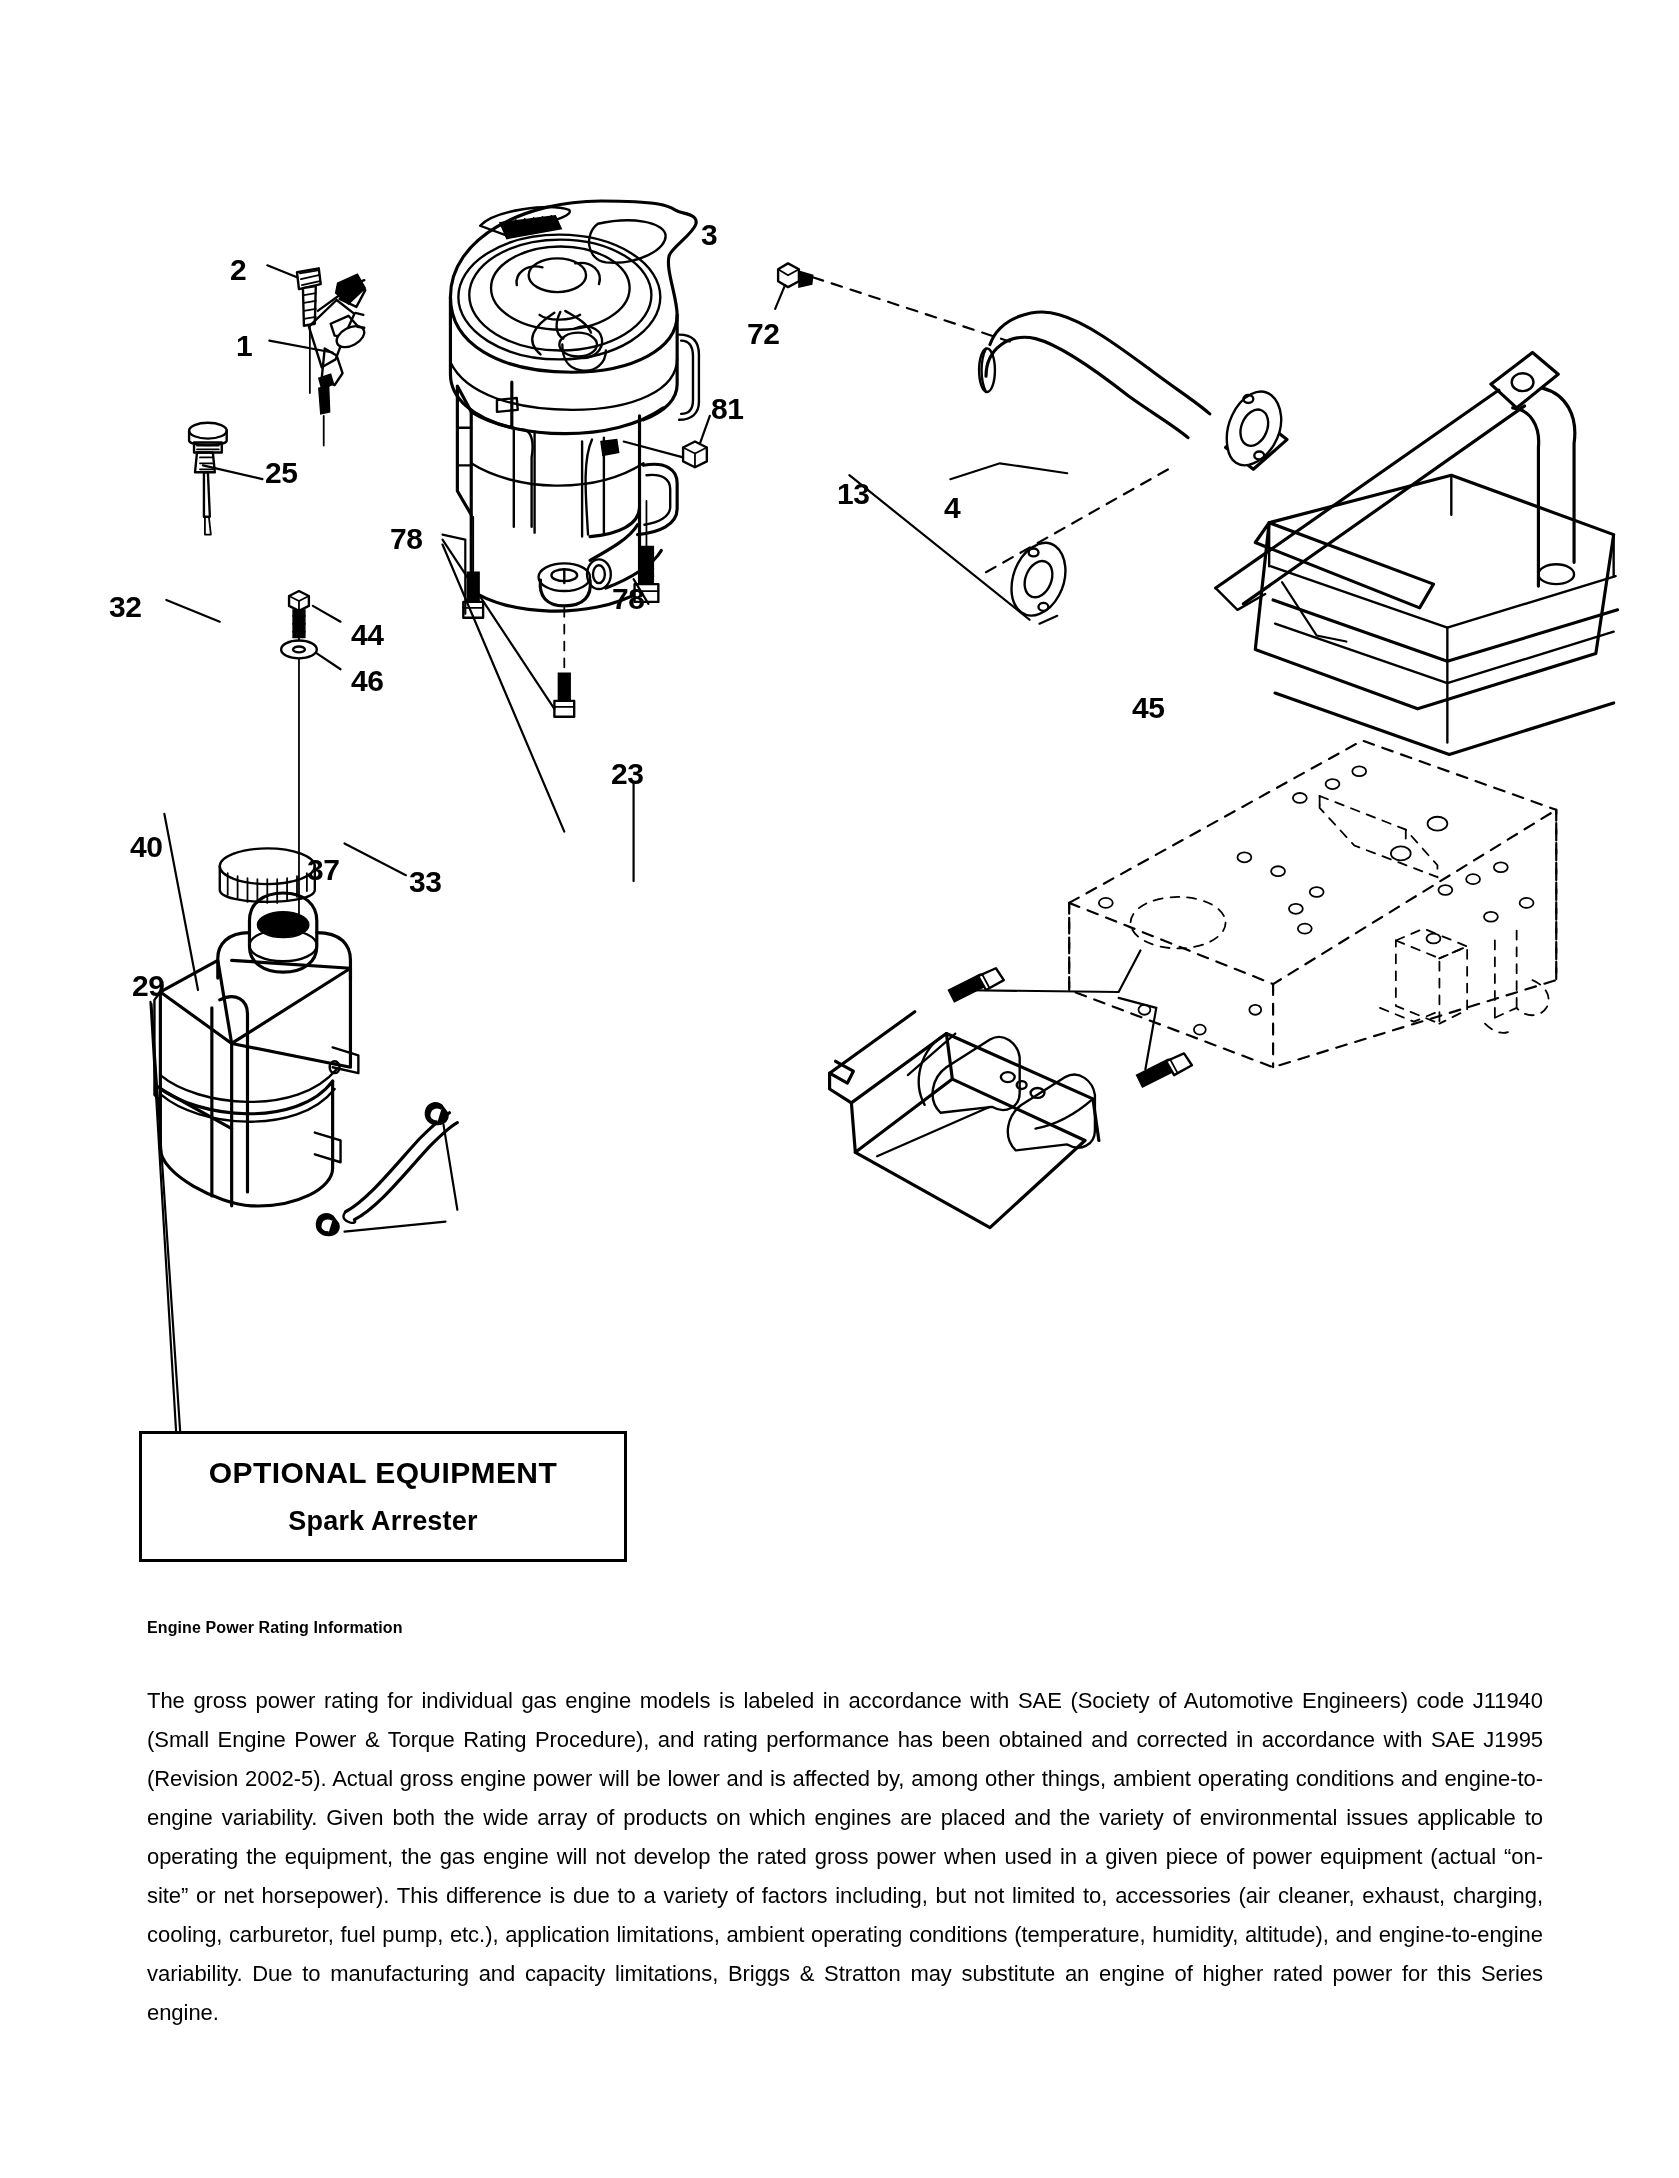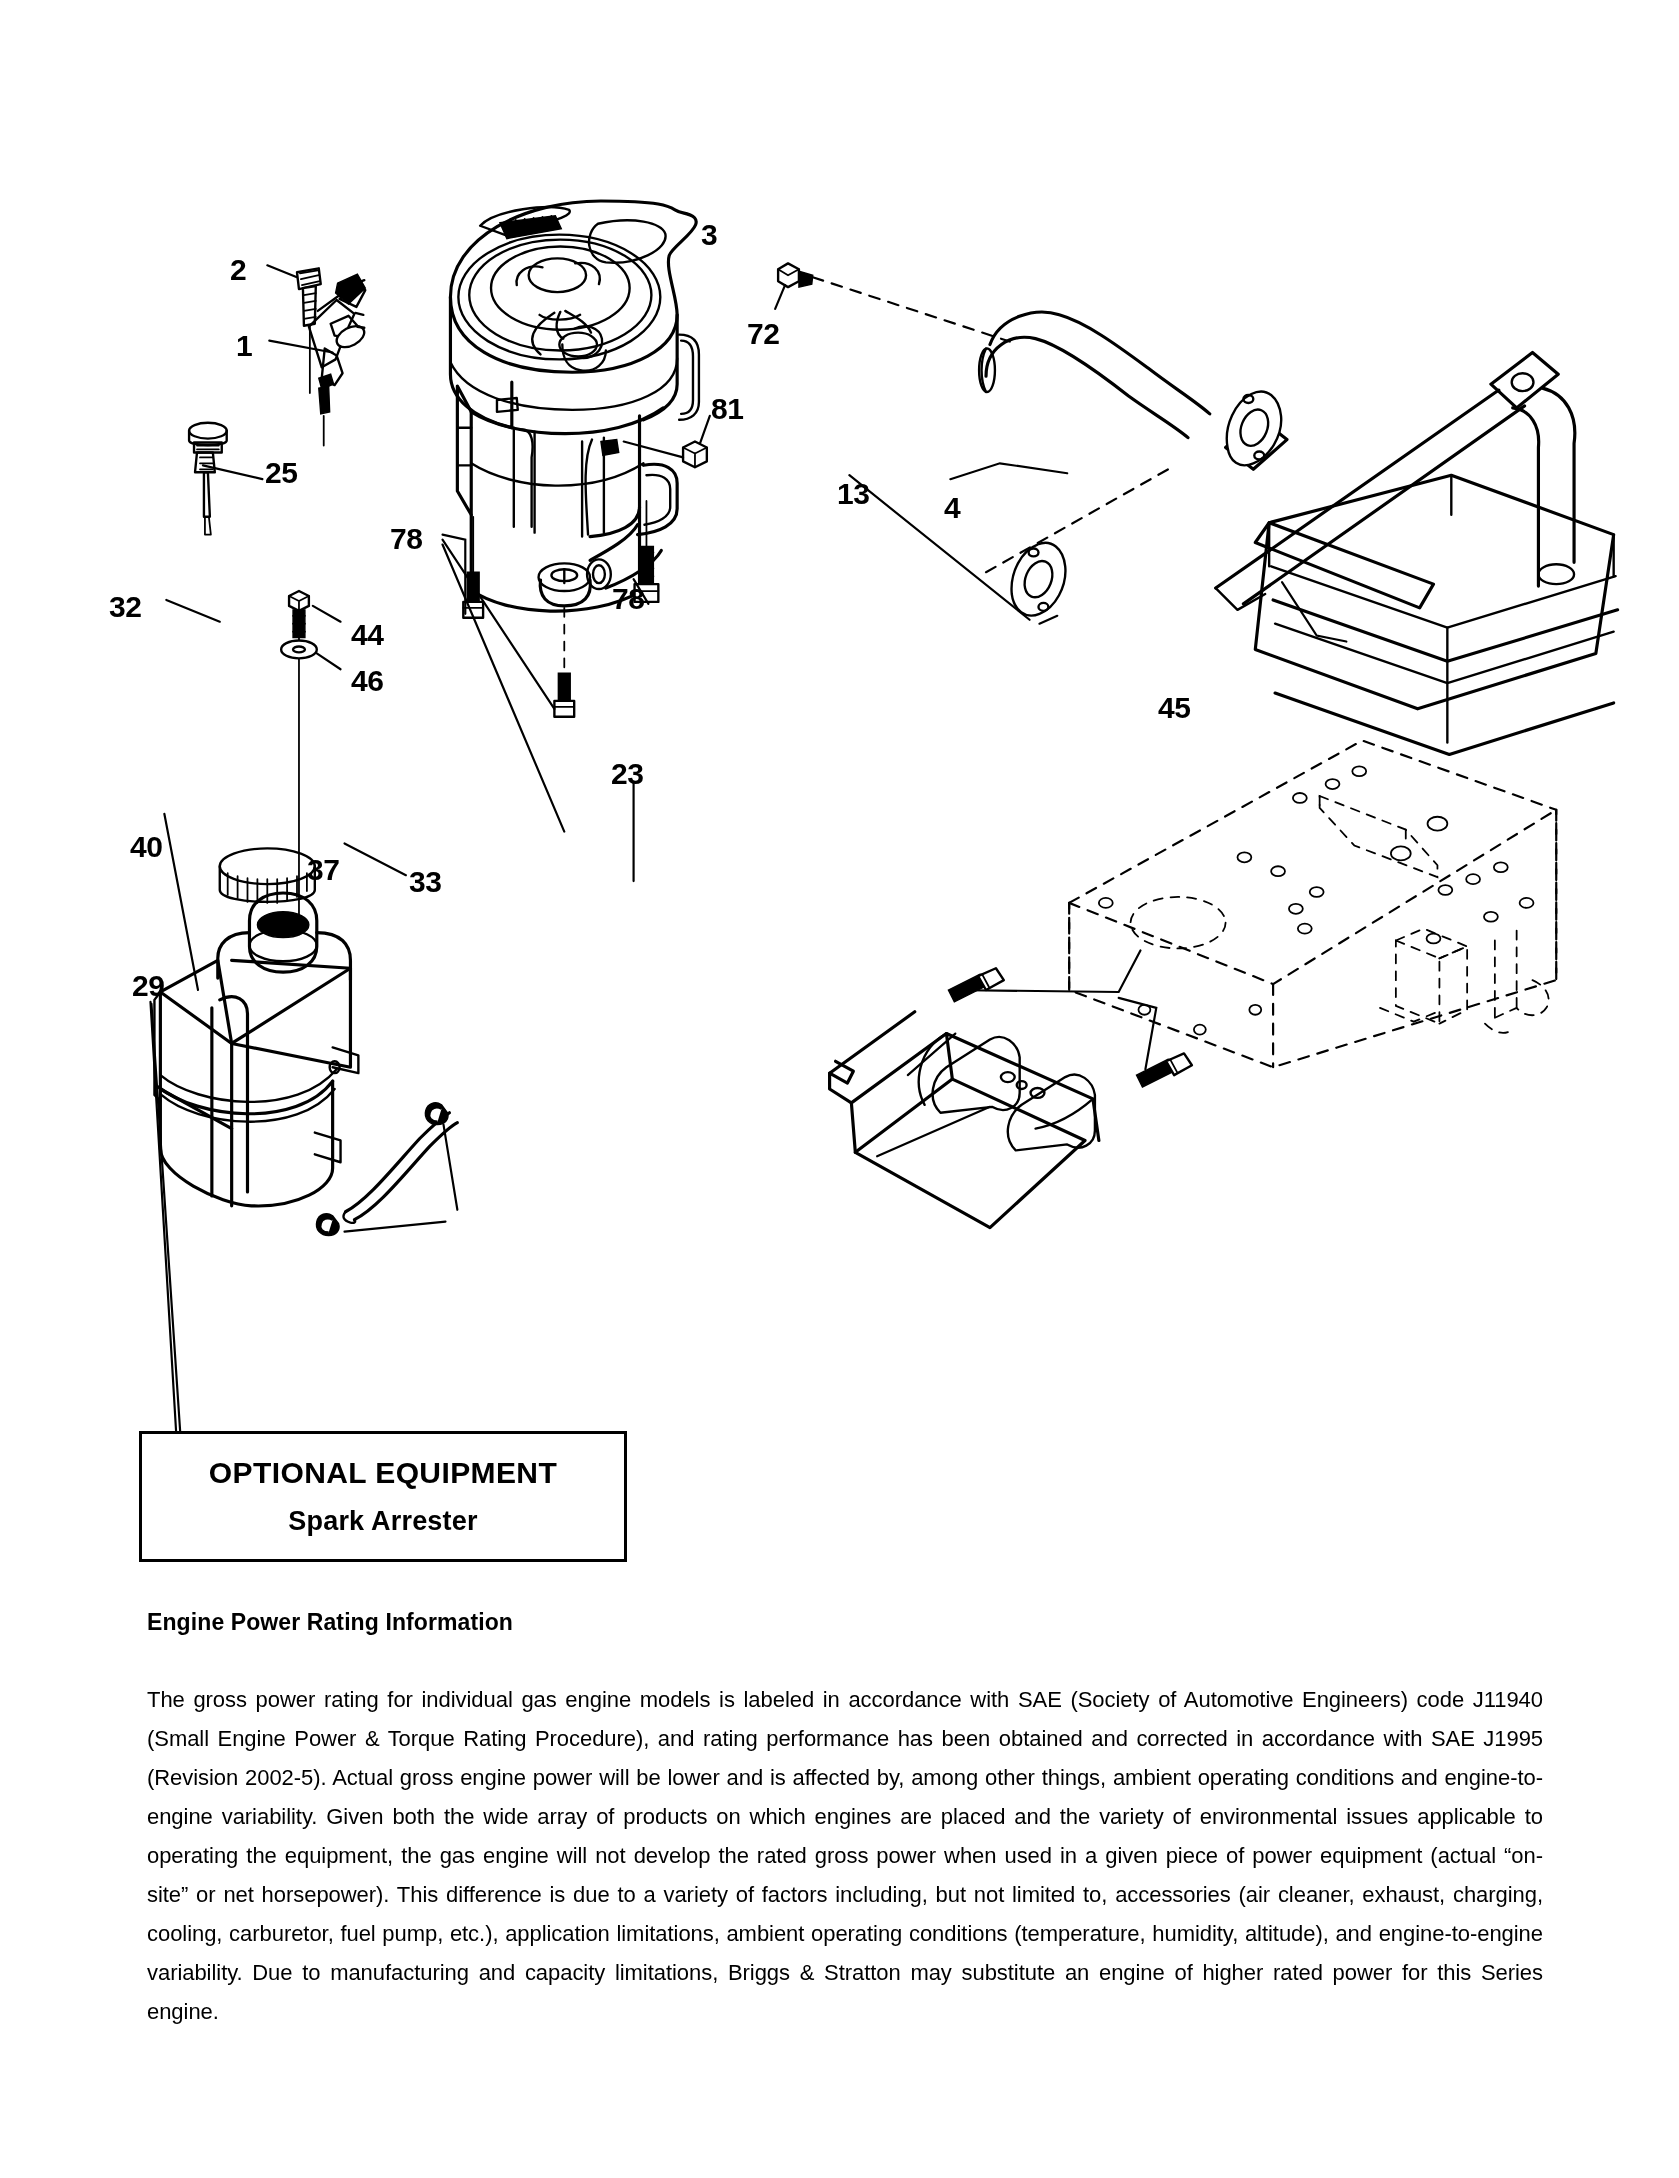--- a/index.html
+++ b/index.html
@@ -61,22 +61,22 @@
     letter-spacing:0.2px;
   }
   
   #power-info{
     position:absolute;
     left:147px;
     top:1609px;
     width:1396px;
   }
   #power-info h2{
-    margin:0 0 44px 0;
-    font-size:23px;
+    margin:10px 0 44px 0;
+    font-size:16px;
     font-weight:bold;
     letter-spacing:0.1px;
   }
   #power-info p{
     margin:0;
     font-size:22px;
     line-height:39px;
     text-align:justify;
     text-justify:inter-word;
     letter-spacing:-0.05px;
@@ -448,21 +448,21 @@
   <div class="callout" style="left:265px;  top:458px;">25</div>
   <div class="callout" style="left:747px;  top:319px;">72</div>
   <div class="callout" style="left:711px;  top:394px;">81</div>
   <div class="callout" style="left:837px;  top:479px;">13</div>
   <div class="callout" style="left:944px;  top:493px;">4</div>
   <div class="callout" style="left:390px;  top:524px;">78</div>
   <div class="callout" style="left:612px;  top:584px;">78</div>
   <div class="callout" style="left:109px;  top:592px;">32</div>
   <div class="callout" style="left:351px;  top:620px;">44</div>
   <div class="callout" style="left:351px;  top:666px;">46</div>
-  <div class="callout" style="left:1158px; top:693px;">45</div>
+  <div class="callout" style="left:1132px; top:693px;">45</div>
   <div class="callout" style="left:611px;  top:759px;">23</div>
   <div class="callout" style="left:130px;  top:832px;">40</div>
   <div class="callout" style="left:307px;  top:855px;">37</div>
   <div class="callout" style="left:409px;  top:867px;">33</div>
   <div class="callout" style="left:132px;  top:971px;">29</div>
 
   <div id="opt-box">
     <div class="opt-title">OPTIONAL EQUIPMENT</div>
     <div class="opt-sub">Spark Arrester</div>
   </div>

